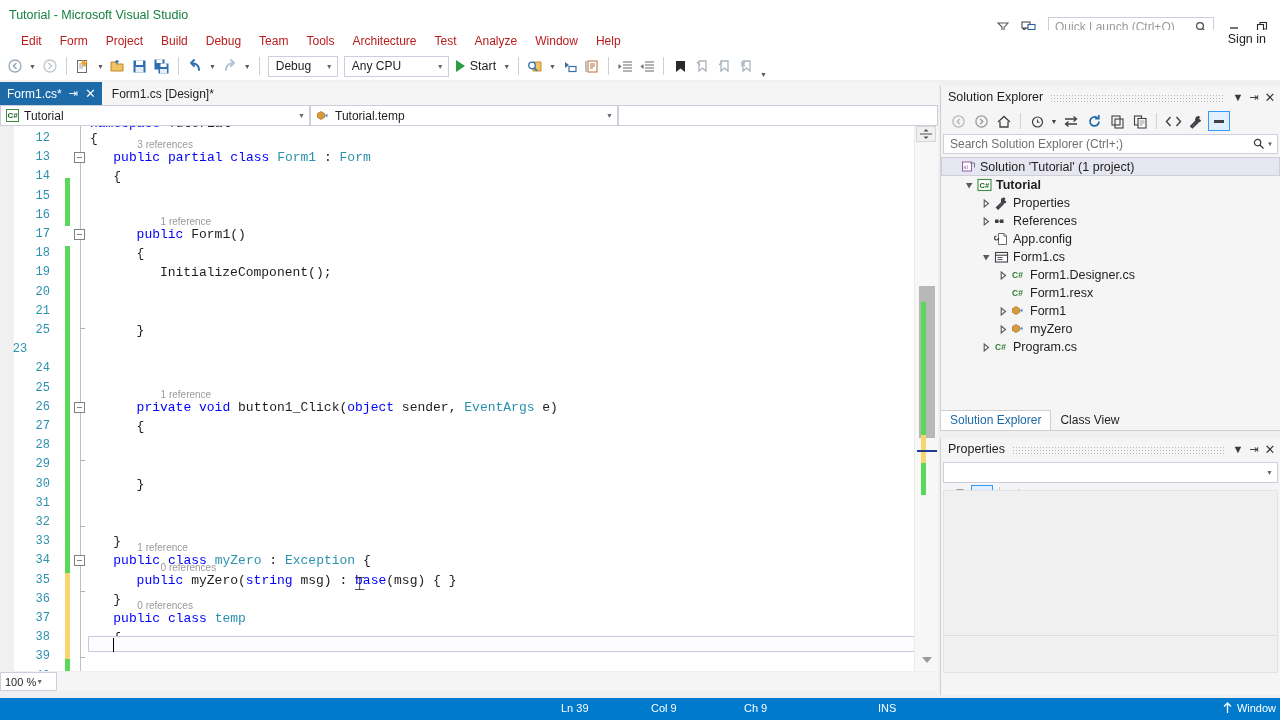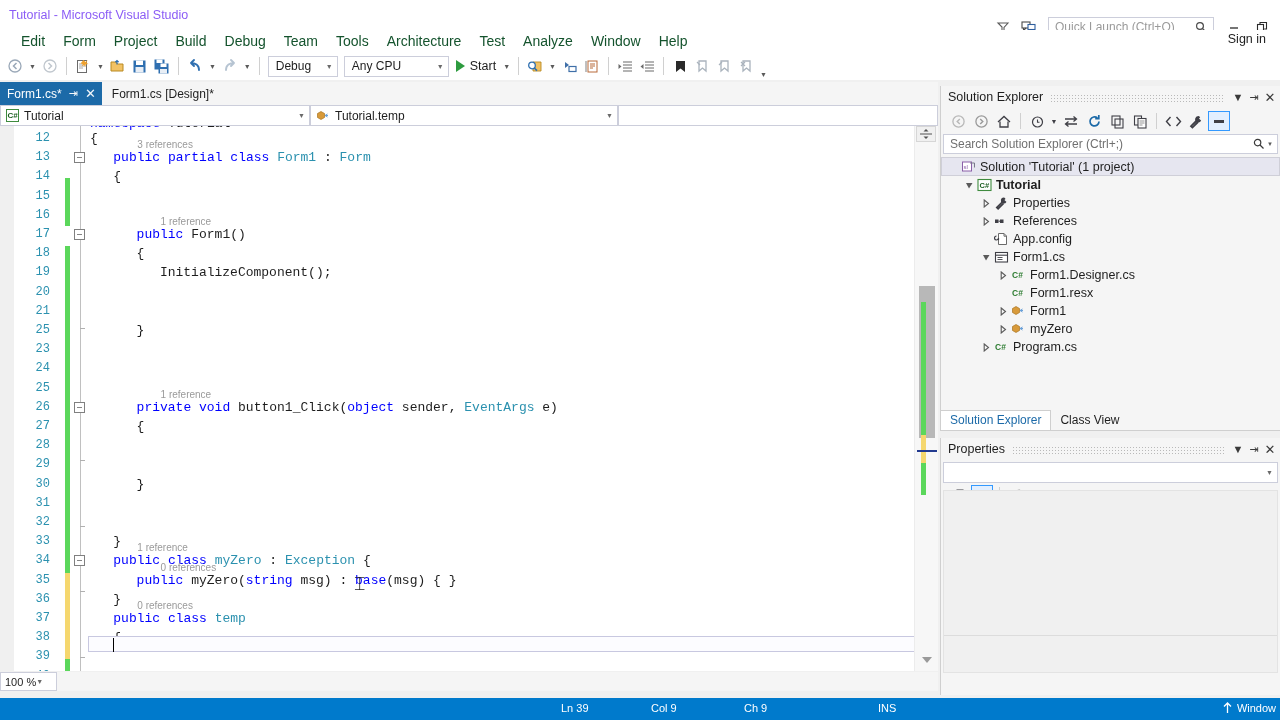--- a/index.html
+++ b/index.html
@@ -14,21 +14,21 @@
   }
   #app { position: relative; width: 1280px; height: 720px; background: #f0f0f0; }
 
   
   .titlebar {
     position: absolute; left:0; top:0; width:1280px; height:30px;
     background:#ffffff;
   }
   .titlebar-text {
     position:absolute; left:9px; top:8px;
-    font-size:12.5px; color:#8b5cf6; white-space:nowrap;
+    font-size:12.5px; color:#15803d; white-space:nowrap;
   }
   .tb-right { position:absolute; right:4px; top:0; height:30px; display:flex; align-items:center;margin-top:12px; }
   .tb-icon {
     width:26px; height:26px; display:flex; align-items:center; justify-content:center;
     color:#5a5a5a;
   }
   .qlaunch {
     width:166px; height:21px; border:1px solid #cccedb; background:#ffffff;
     display:flex; align-items:center; position:relative; margin:0 6px;
   }
@@ -40,21 +40,21 @@
     width:28px; height:26px; display:flex; align-items:center; justify-content:center;
     color:#3a3a3a; font-size:13px;
   }
 
   
   .menubar {
     position:absolute; left:0; top:30px; width:1280px; height:22px;
     background:#ffffff; display:flex; align-items:center; padding-left:12px;
   }
   .menu-item {
-    font-size:14px; color:#14532d; padding:2px 9px; white-space:nowrap; cursor:default;
+    font-size:12px; color:#b91c1c; padding:2px 9px; white-space:nowrap; cursor:default;
   }
   .signin {
     position:absolute; right:14px; top:2px; font-size:12.5px; color:#1e1e1e;
   }
 
   
   .toolbar {
     position:absolute; left:0; top:52px; width:1280px; height:28px;
     background:#ffffff; display:flex; align-items:center; padding-left:4px;
   }
@@ -506,21 +506,21 @@
         <div class="fold-box" style="top: 103px;">–</div>
         <div class="code-line" style="top: 101px; left: 136.6px;"><span class="k">public </span><span class="id">Form1()</span></div>
         <div class="gutter-num" style="left: 10px; top: 120.2px;">18</div>
         <div class="code-line" style="top: 120.2px; left: 136.6px;"><span class="id">{</span></div>
         <div class="gutter-num" style="left: 10px; top: 139.4px;">19</div>
         <div class="code-line" style="top: 139.4px; left: 159.9px;"><span class="id">InitializeComponent();</span></div>
         <div class="gutter-num" style="left: 10px; top: 158.6px;">20</div>
         <div class="gutter-num" style="left: 10px; top: 177.8px;">21</div>
         <div class="gutter-num" style="left: 10px; top: 197px;">25</div>
         <div class="code-line" style="top: 197px; left: 136.6px;"><span class="id">}</span></div>
-        <div class="gutter-num" style="left: 10px; top: 216.2px;">23</div>
+        <div class="gutter-num" style="left: 0; top: 216.2px; text-align: center;">23</div>
         <div class="gutter-num" style="left: 10px; top: 235.4px;">24</div>
         <div class="gutter-num" style="left: 10px; top: 254.6px;">25</div>
         <div class="gutter-num" style="left: 10px; top: 273.8px;">26</div>
         <div class="refline" style="top: 262.8px; left: 160.6px;">1 reference</div>
         <div class="fold-box" style="top: 275.8px;">–</div>
         <div class="code-line" style="top: 273.8px; left: 136.6px;"><span class="k">private </span><span class="k">void </span><span class="id">button1_Click(</span><span class="k">object </span><span class="id">sender, </span><span class="t">EventArgs</span><span class="id"> e)</span></div>
         <div class="gutter-num" style="left: 10px; top: 293px;">27</div>
         <div class="code-line" style="top: 293px; left: 136.6px;"><span class="id">{</span></div>
         <div class="gutter-num" style="left: 10px; top: 312.2px;">28</div>
         <div class="gutter-num" style="left: 10px; top: 331.4px;">29</div>

